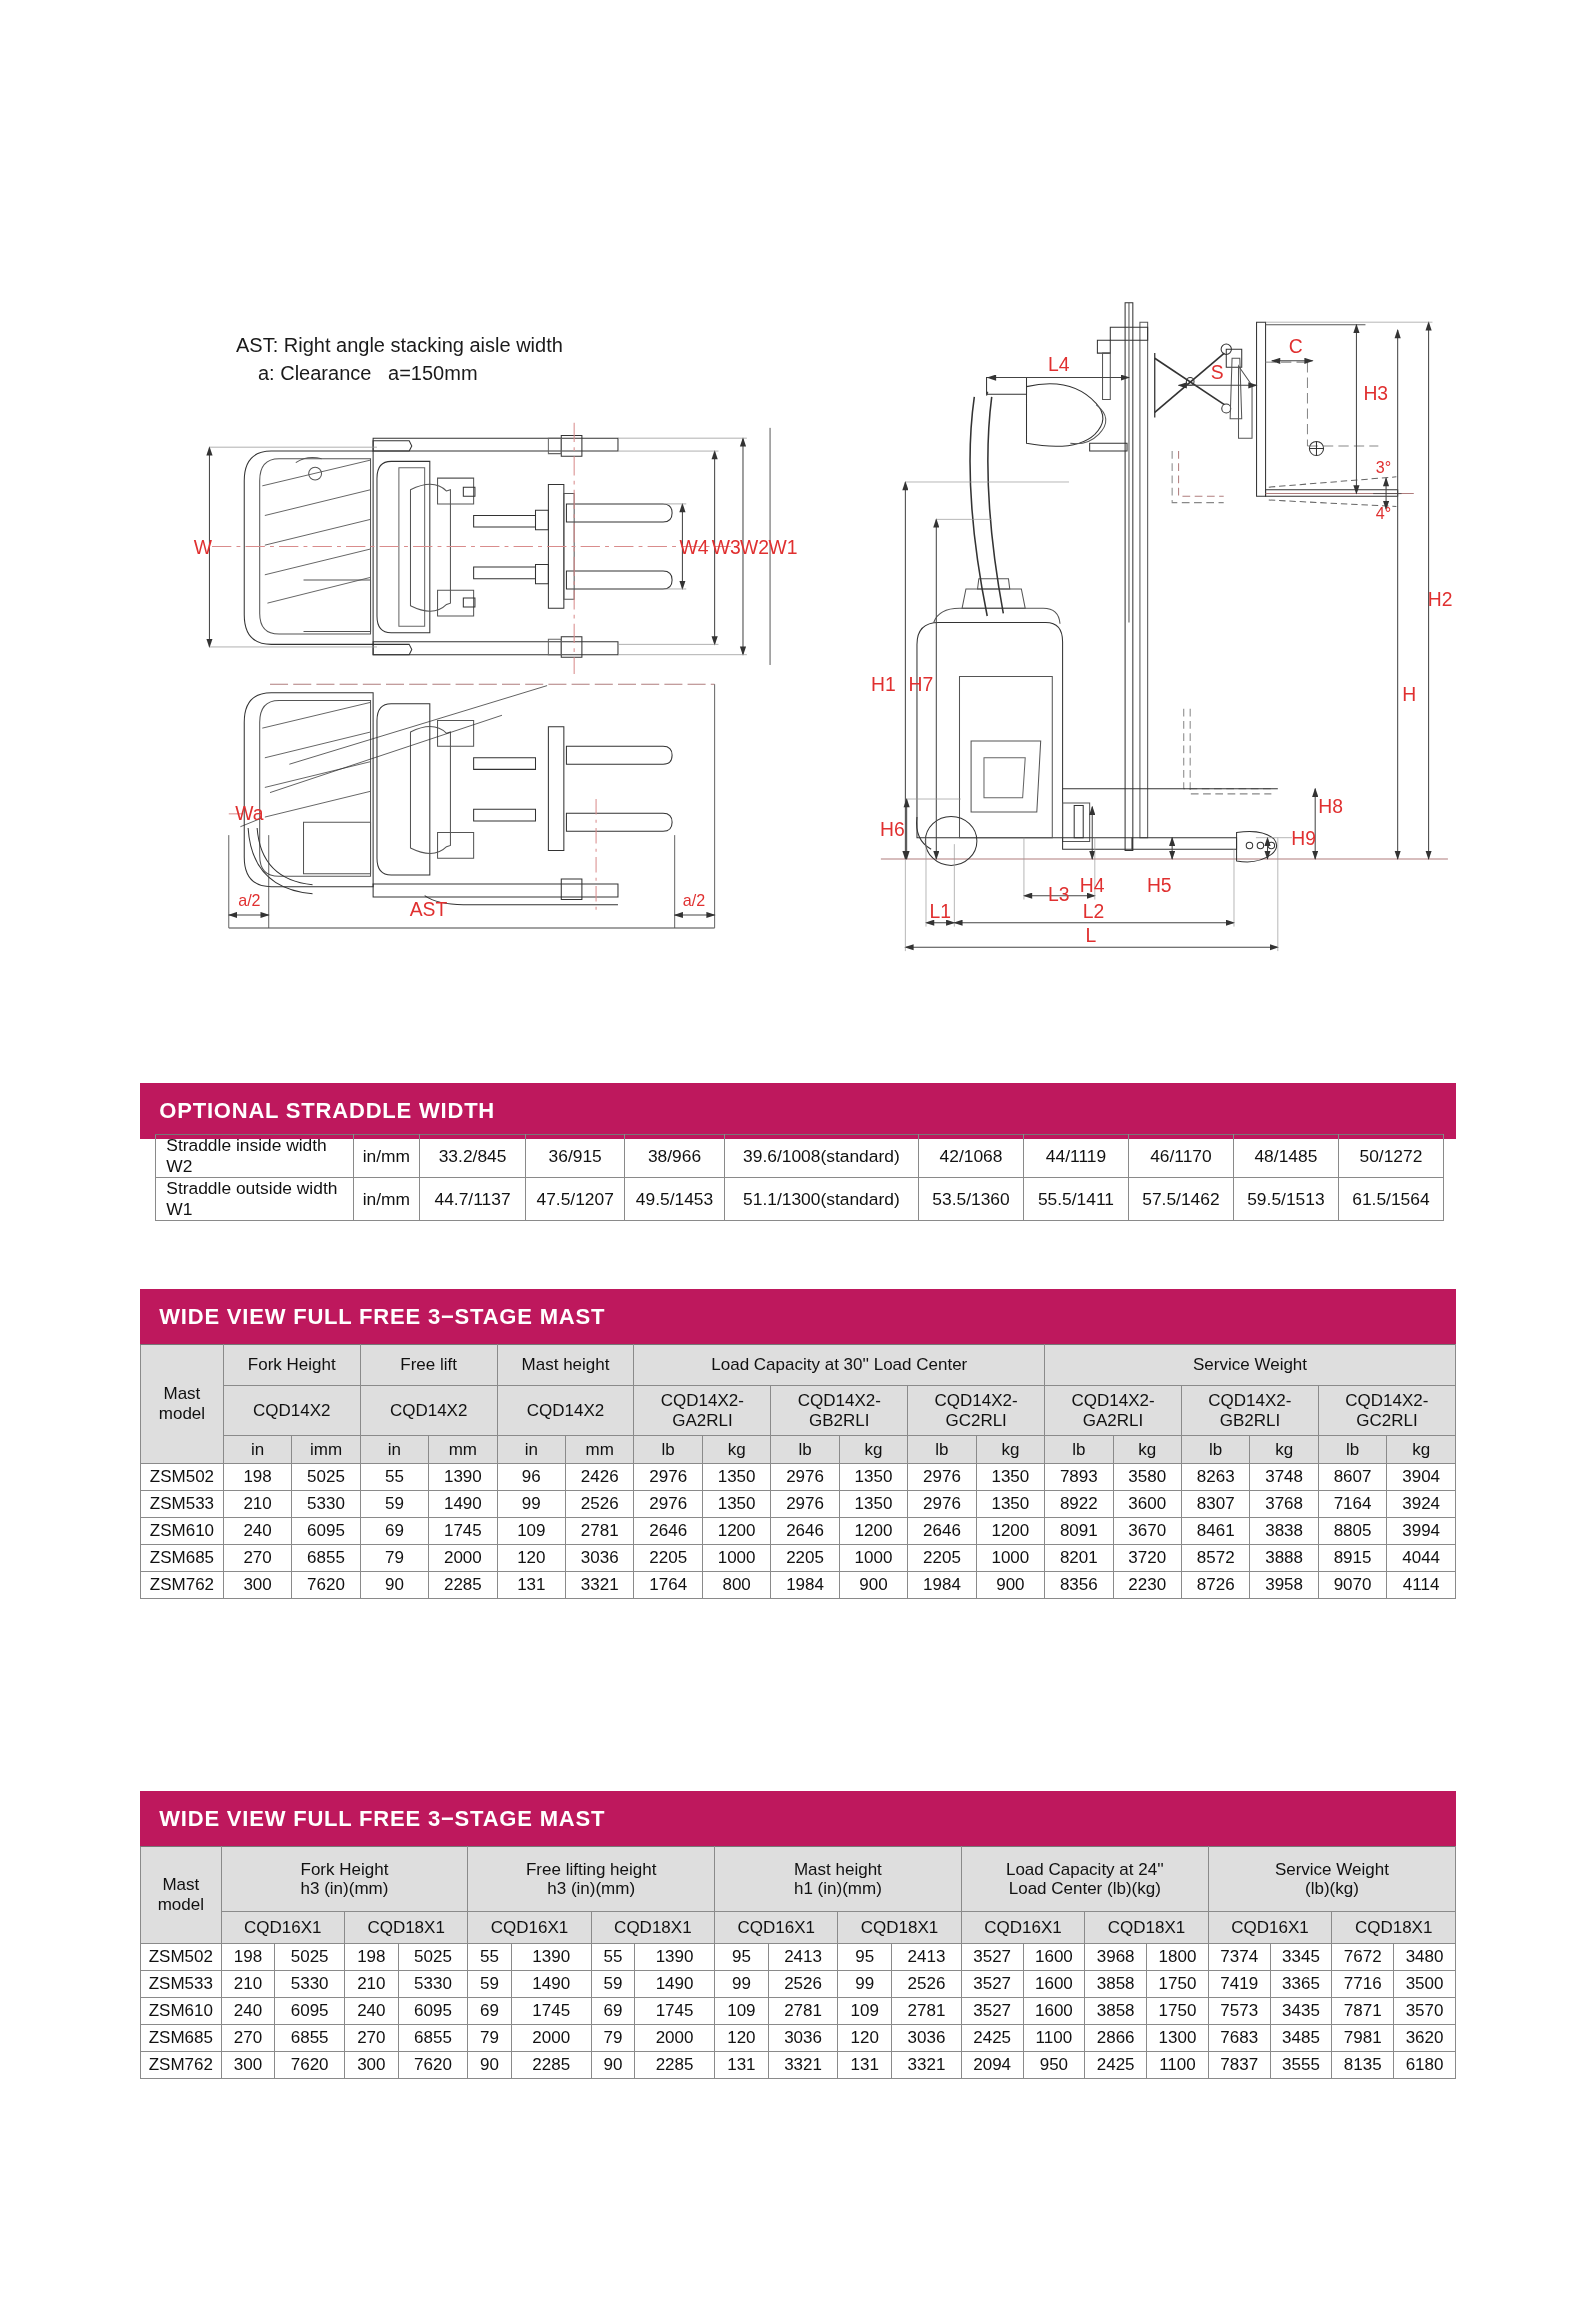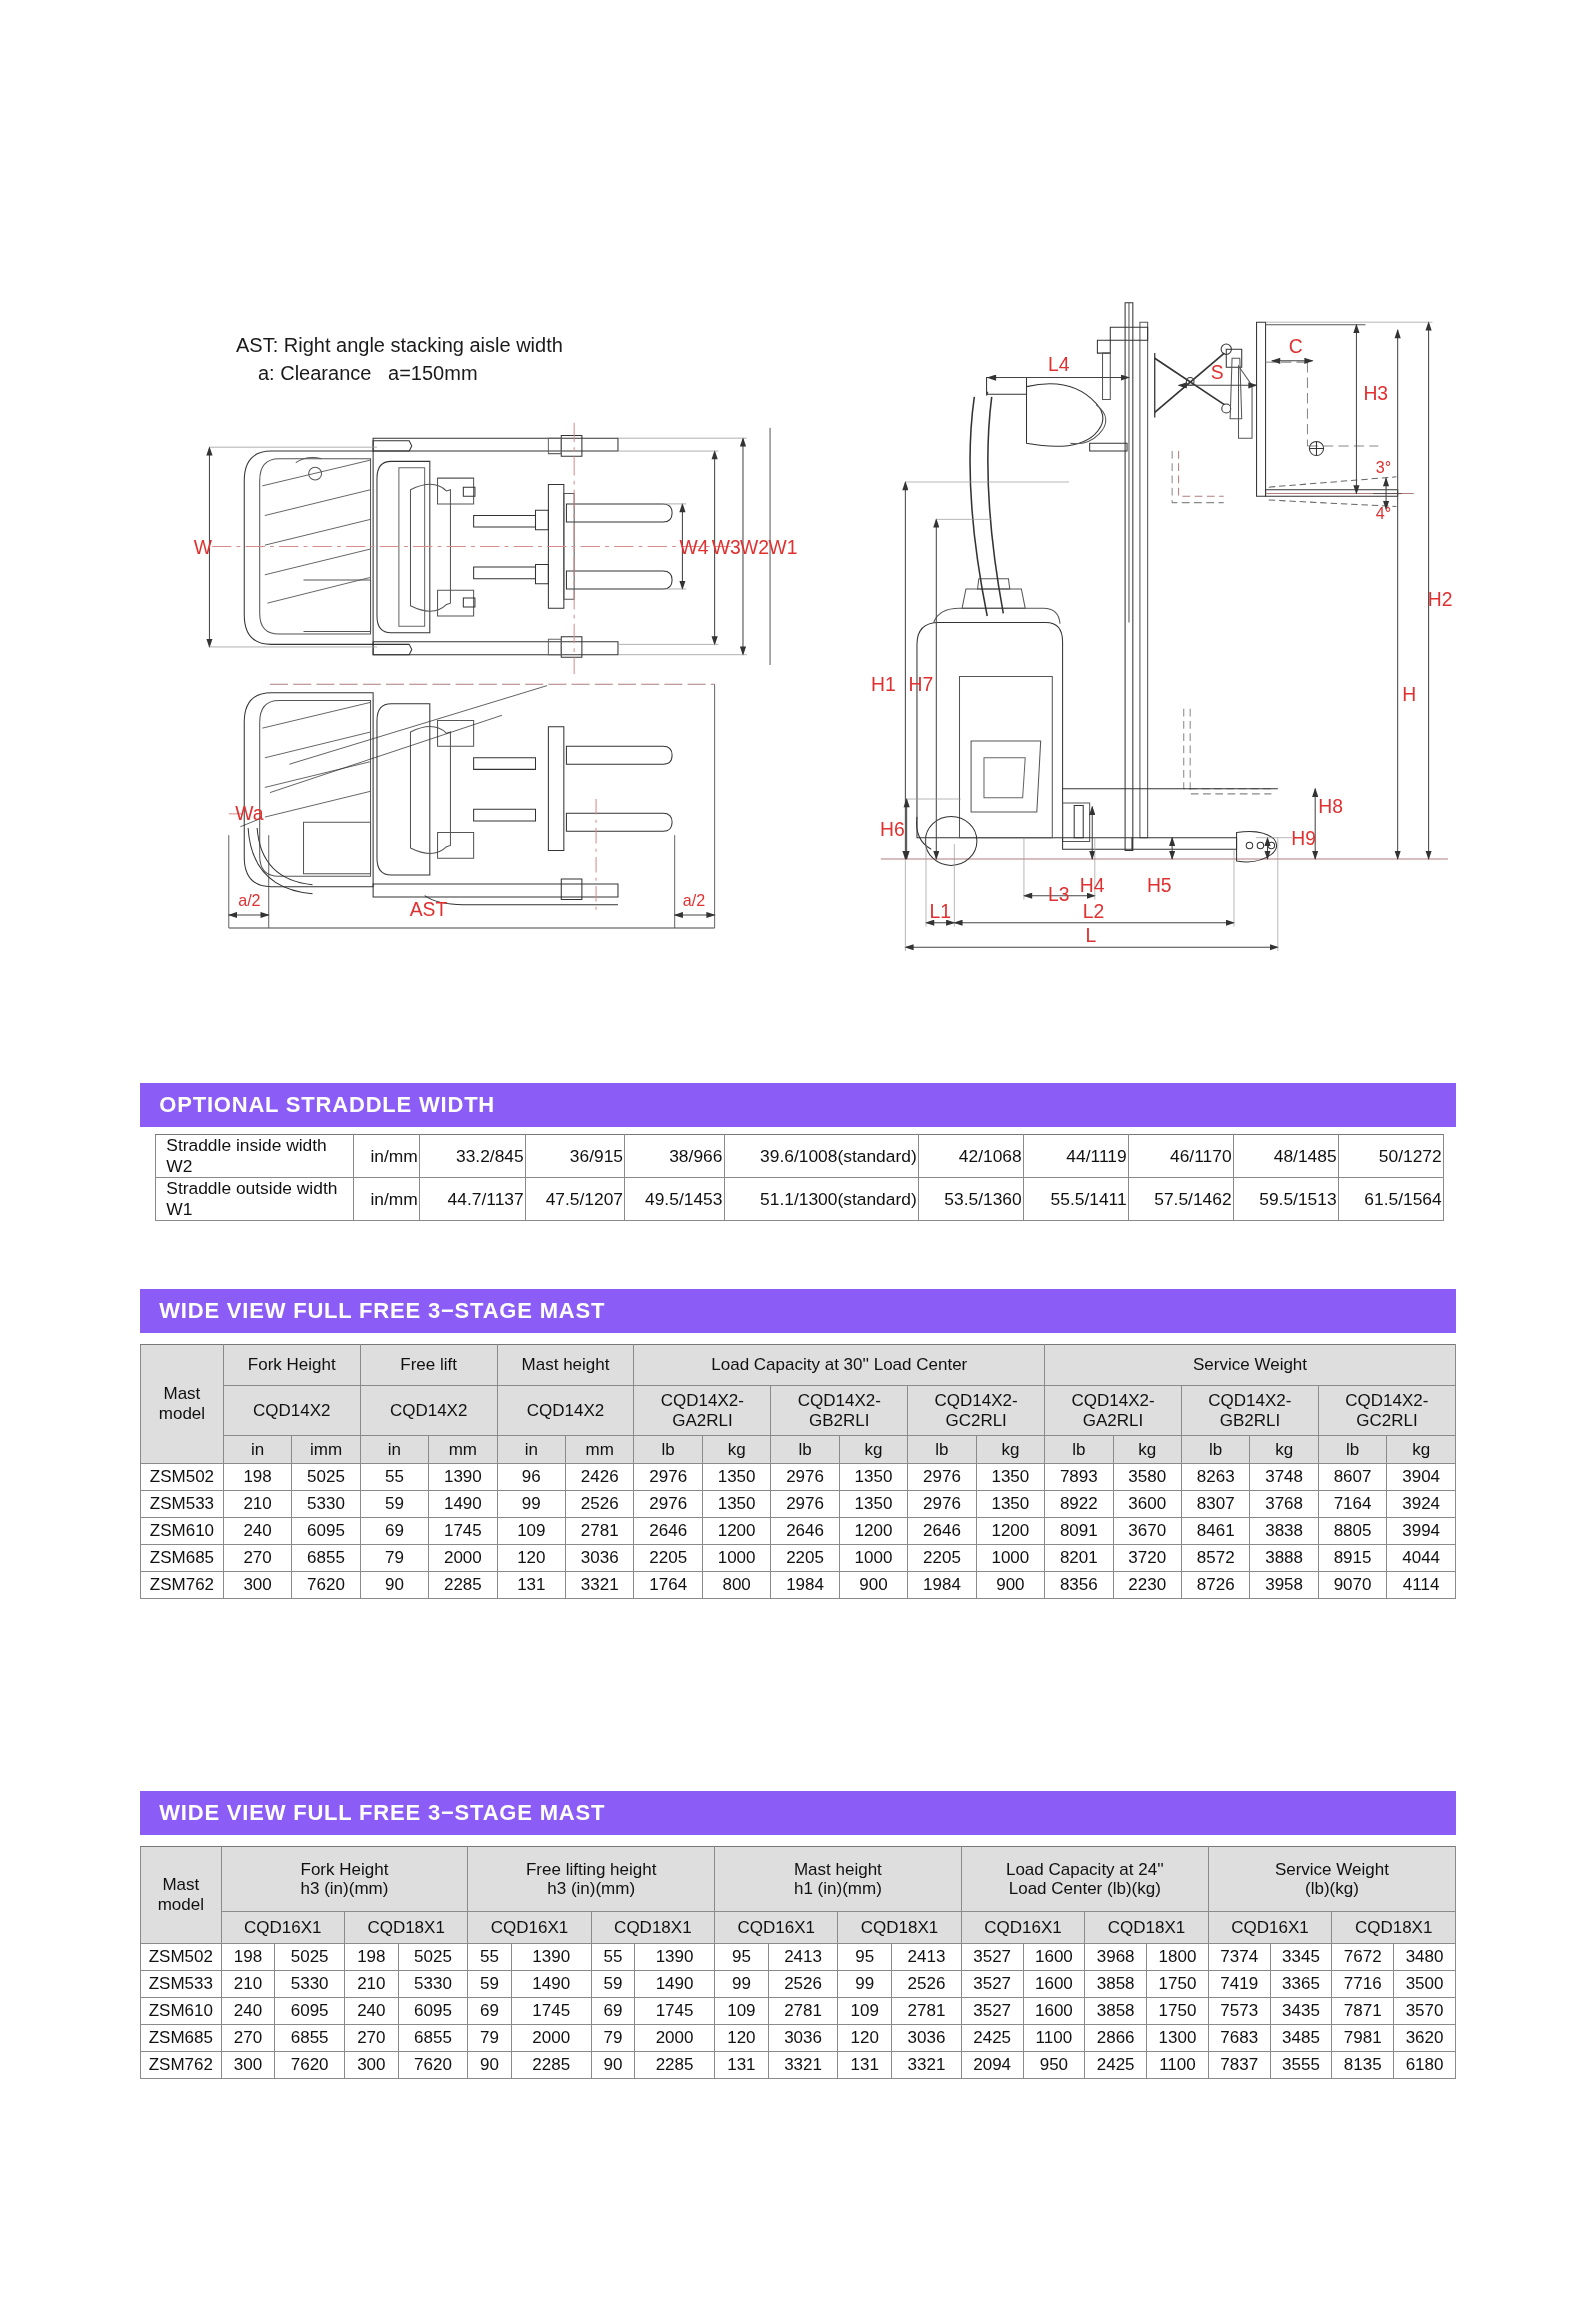--- a/index.html
+++ b/index.html
@@ -20,42 +20,42 @@
   }
   .note-block .ln2{display:block;padding-left:22px;}
 
   svg.tech{position:absolute;left:0;top:0;width:1596px;height:1031px;}
 
   .dimlabel{fill:#e03030;font-family:"Liberation Sans", sans-serif;font-size:30px;}
   .dimlabel.sm{font-size:25px;}
 
   
   .banner{
-    position:absolute;height:44px;background:#8b5cf6;
+    position:absolute;height:56px;background:#be185d;
     display:flex;align-items:center;
   }
   .banner span{
     color:#ffffff;font-weight:bold;font-size:22px;letter-spacing:0.8px;
     padding-left:19.3px;font-family:"Liberation Sans", sans-serif;
   }
 
   
   table{border-collapse:collapse;position:absolute;font-family:"Liberation Sans", sans-serif;}
   table td,table th{
     border:0.6px solid #8a8a8a;
     text-align:center;vertical-align:middle;
     font-weight:normal;color:#111;
     padding:0 1.3px;
   }
   .outer-top td{border-top:1.3px solid #777;}
   .hdr td{background:#dedede;}
 
   
   #straddle-table{left:155px;top:1134px;width:1289px;font-size:17.4px;}
-  #straddle-table td{height:28px;text-align:right;}
+  #straddle-table td{height:28px;}
   #straddle-table td.rowlabel{text-align:left;padding-left:10.3px;}
 
   
   .mast-table{font-size:17px;}
   .mast-table td{height:26px;}
   #mast-table-1{left:140px;top:1344px;width:1316px;}
   #mast-table-2{left:140px;top:1846px;width:1316px;}
   .mast-table td.model{font-size:17px;}
   .two-line{line-height:1.12;}
 </style>

